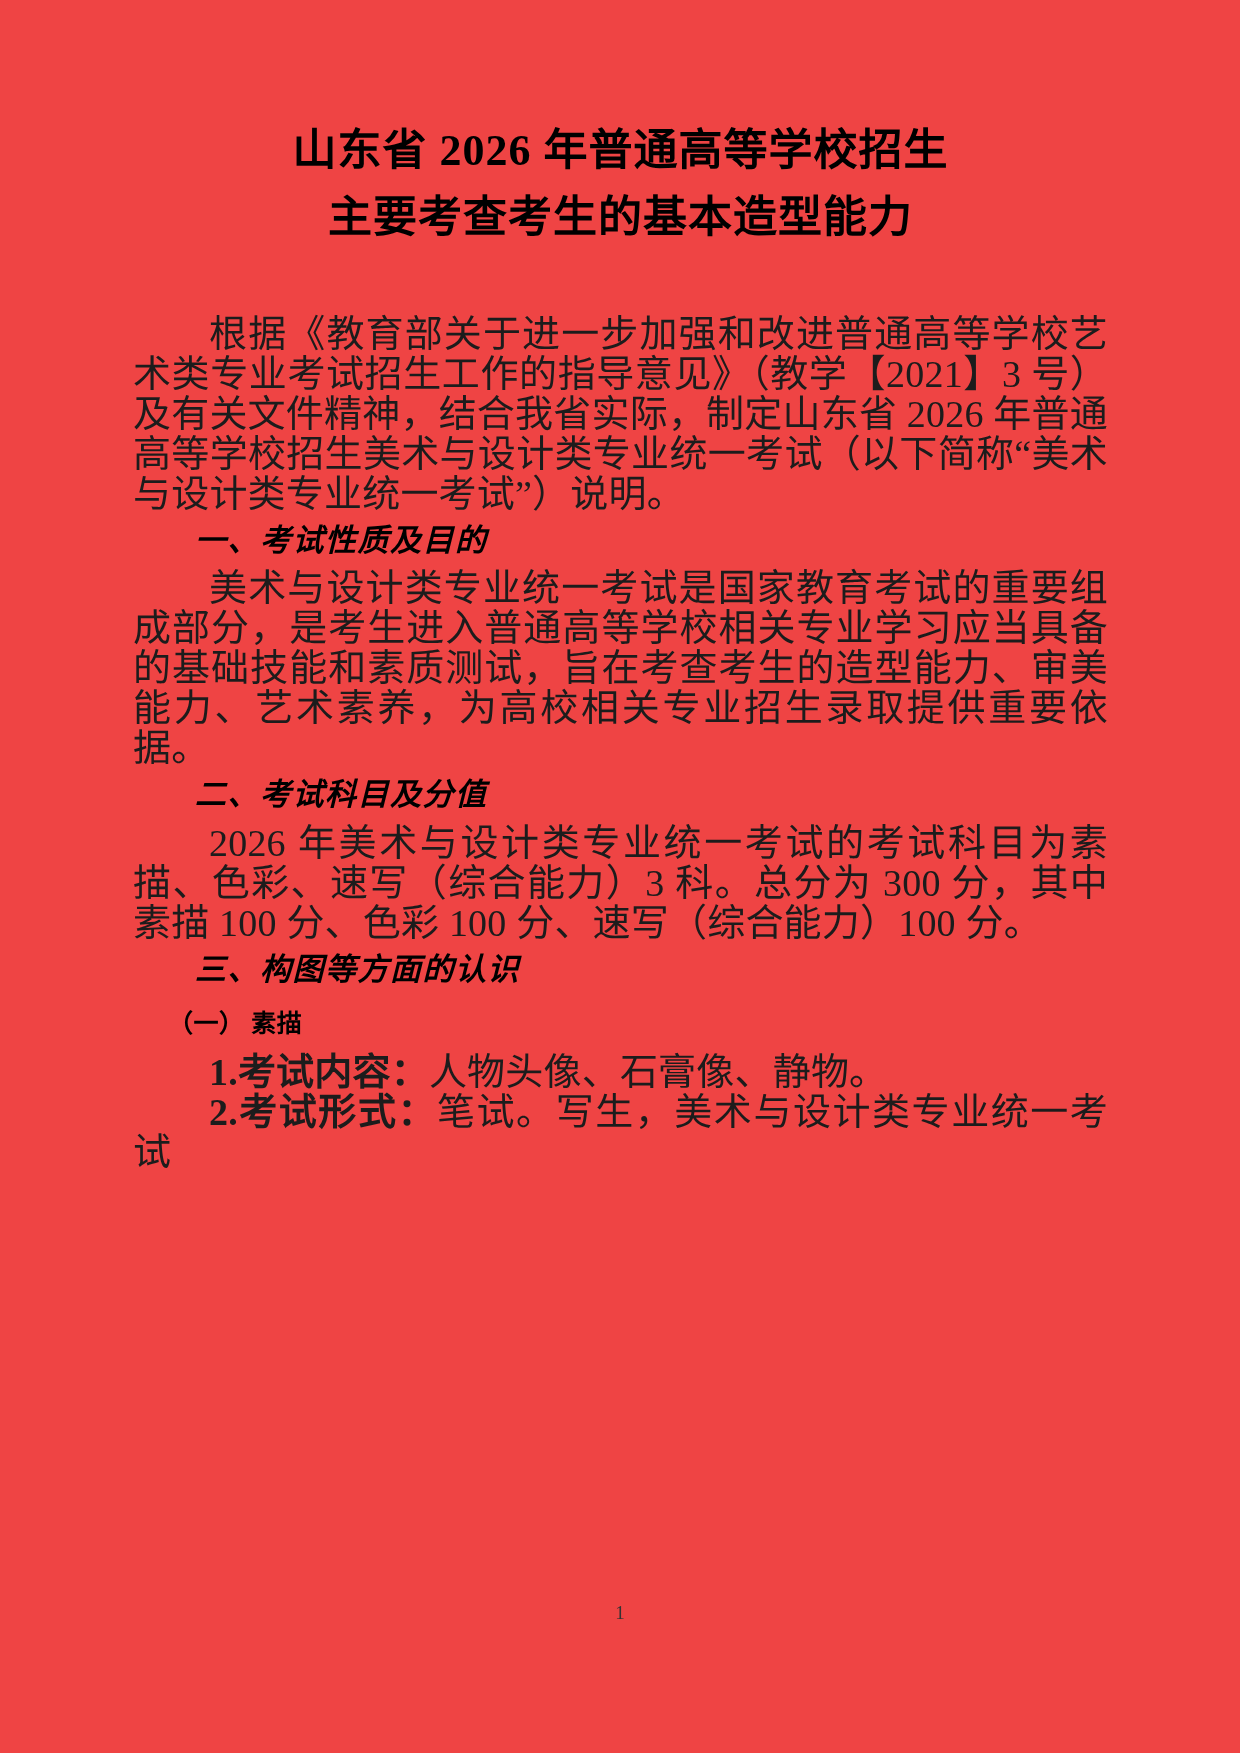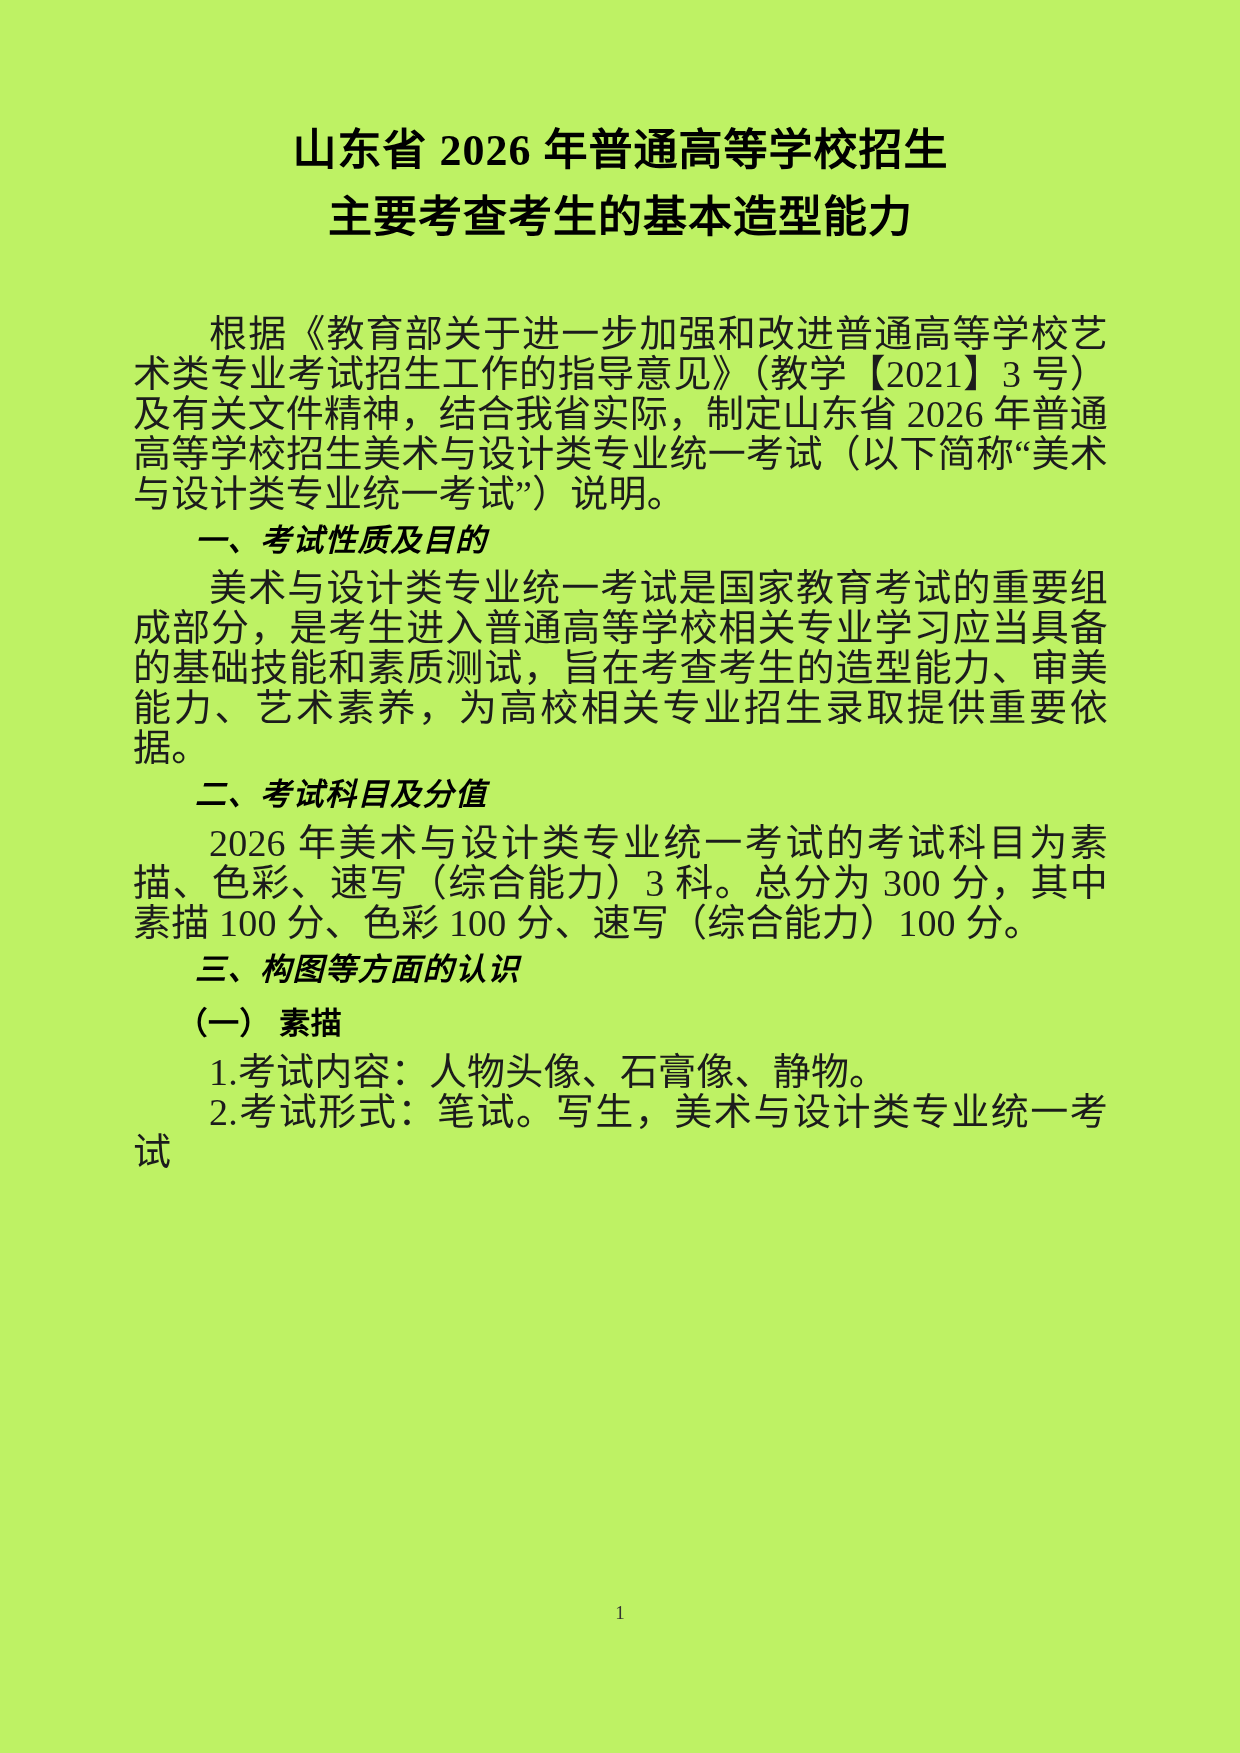--- a/index.html
+++ b/index.html
@@ -15,21 +15,21 @@
     font-family: "Liberation Serif", "DejaVu Serif", serif;
     color: #1a1a1a;
     overflow: hidden;
   }
 
   .page {
     position: absolute;
     top: 0; left: 0;
     width: 1240px;
     height: 1753px;
-    background: #bef264;
+    background: #ef4444;
   }
 
   .content {
     position: absolute;
     left: 133px;
     top: 118px;
     width: 975px;
   }
 
   
@@ -69,31 +69,31 @@
     text-indent: 2em;
     letter-spacing: 1.5px;
     color: #000000;
     font-style: italic;
   }
 
   
   .h-sub {
     font-family: "Liberation Serif", "DejaVu Serif", serif;
     font-weight: bold;
-    font-size: 31px;
+    font-size: 25px;
     line-height: 54.5px;
     margin: 0;
     text-indent: 1.4em;
     letter-spacing: 0.5px;
     color: #000000;
   }
 
   
   .run-in {
-    font-weight: normal;
+    font-weight: bold;
     font-family: "Liberation Serif", "DejaVu Serif", serif;
   }
   .spacer-title { height: 62px; }
 
   
   .page-number {
     position: absolute;
     left: 0;
     right: 0;
     top: 1602px;

